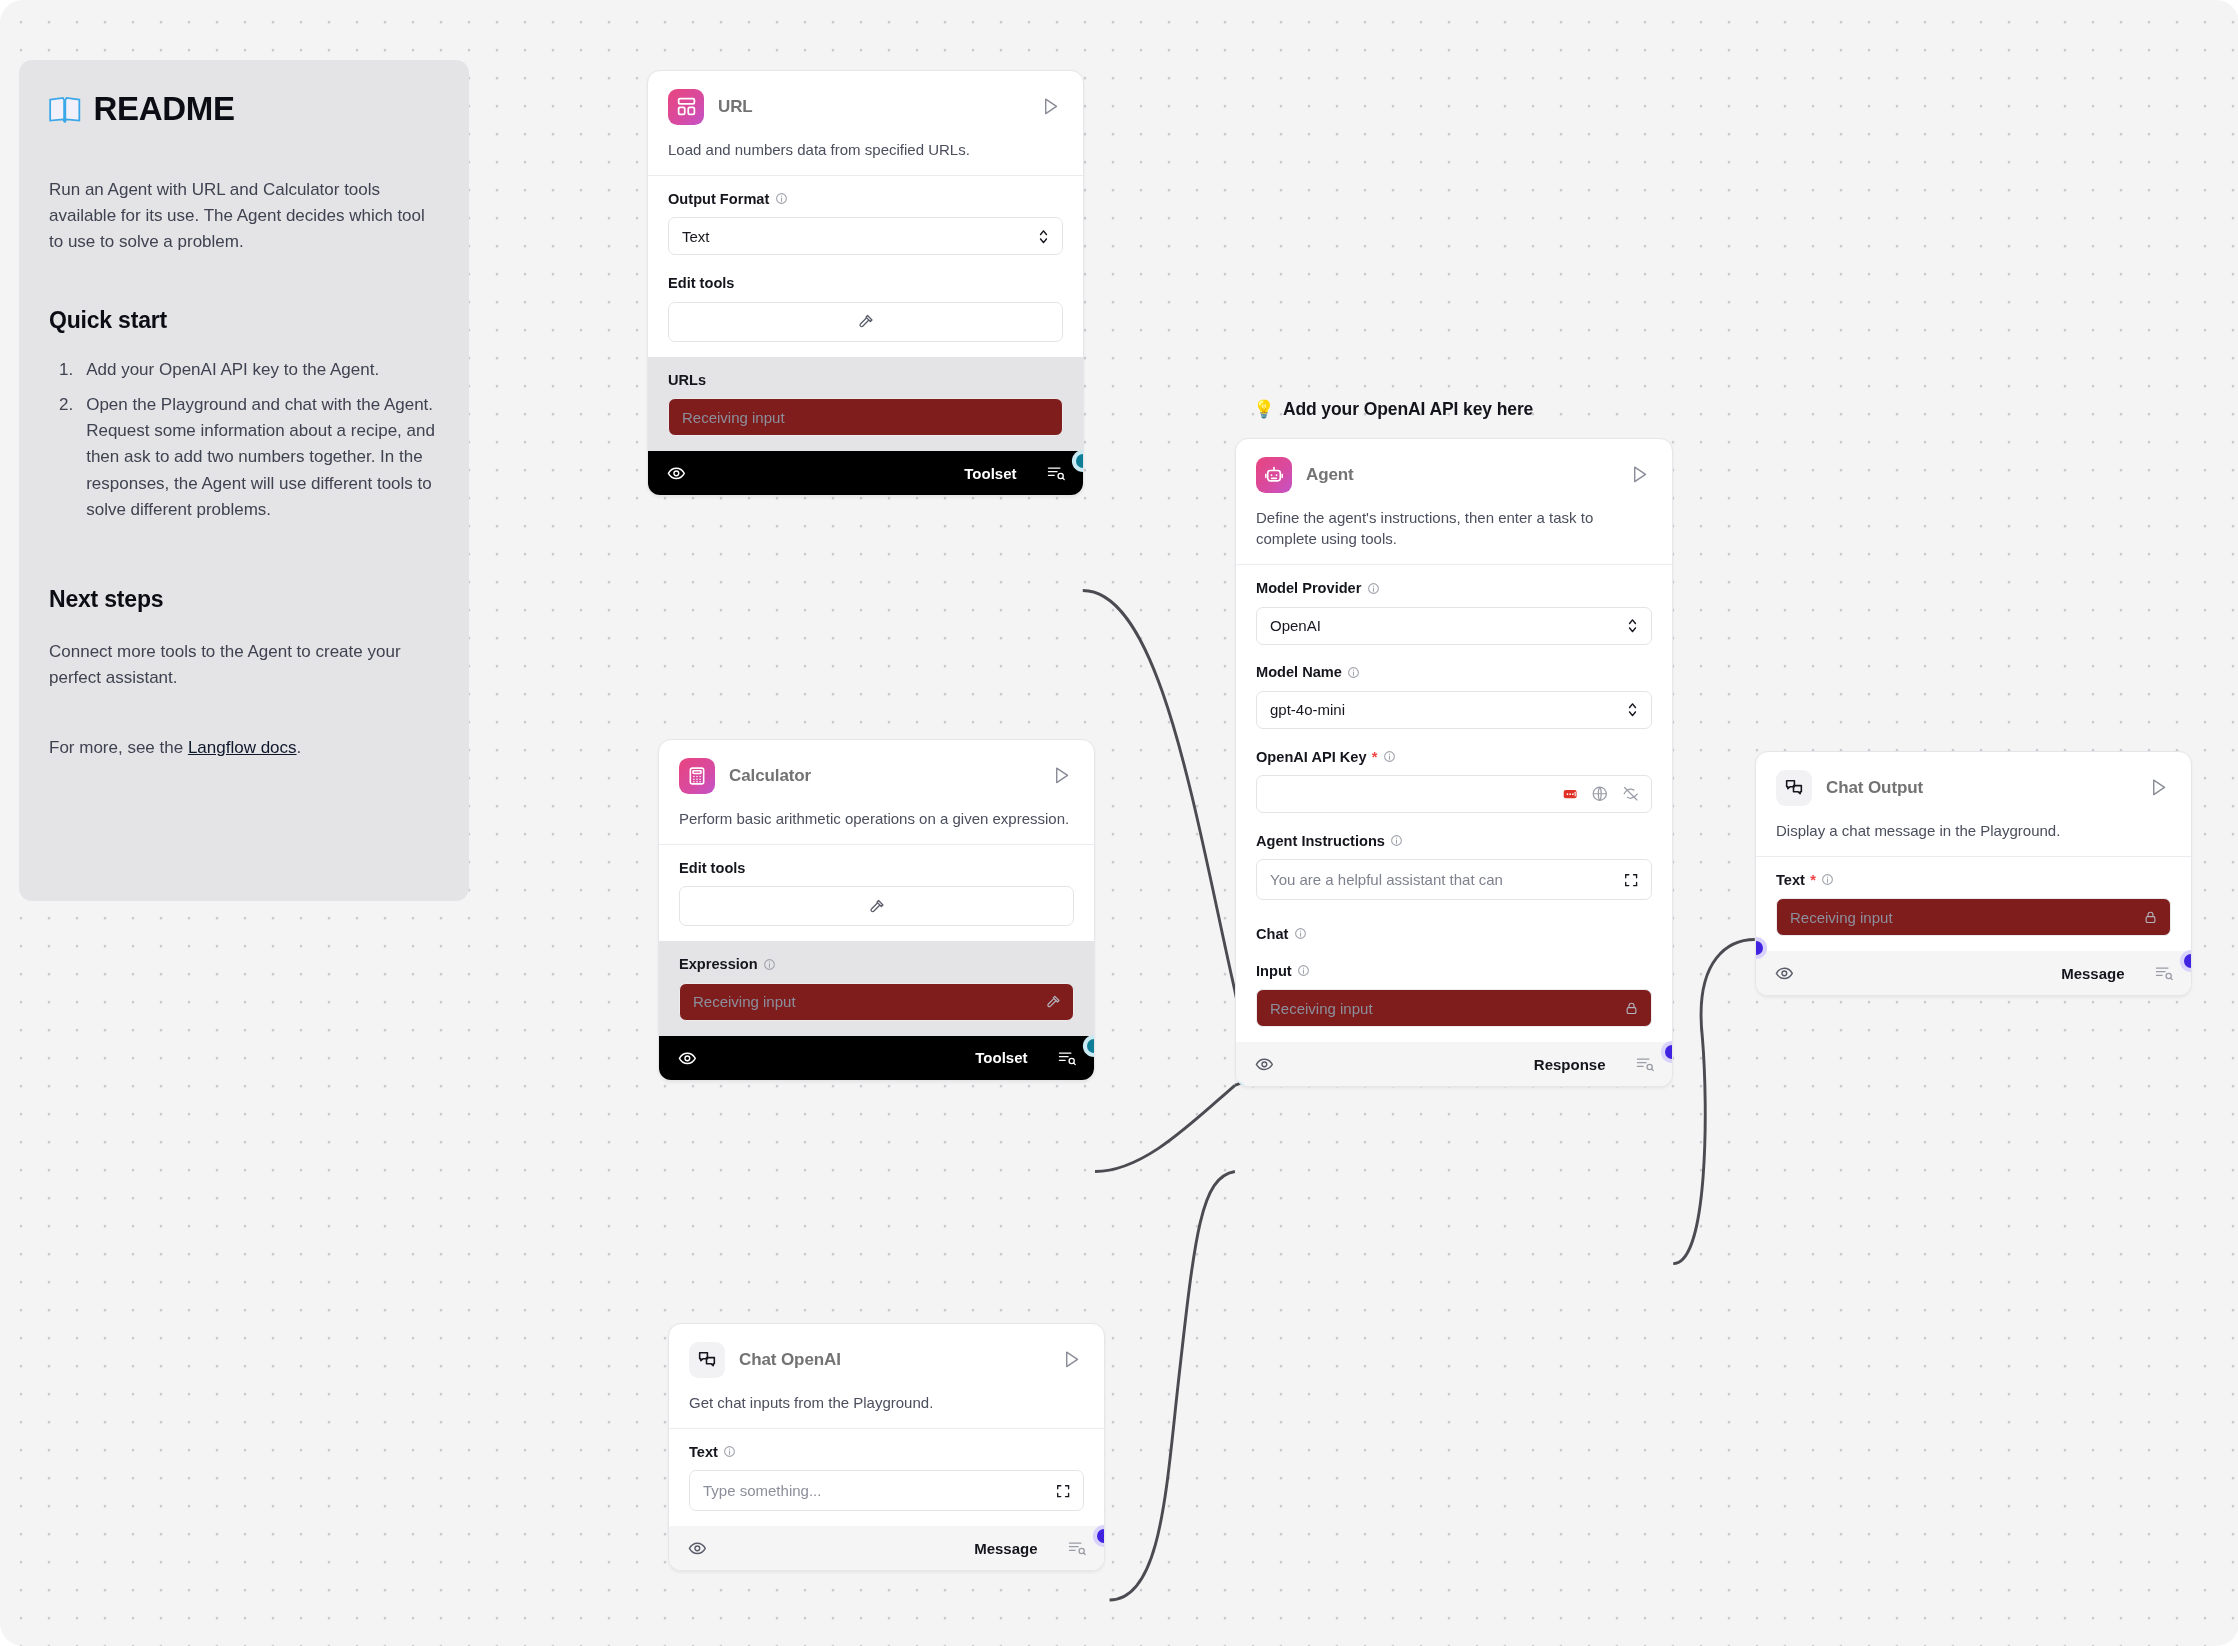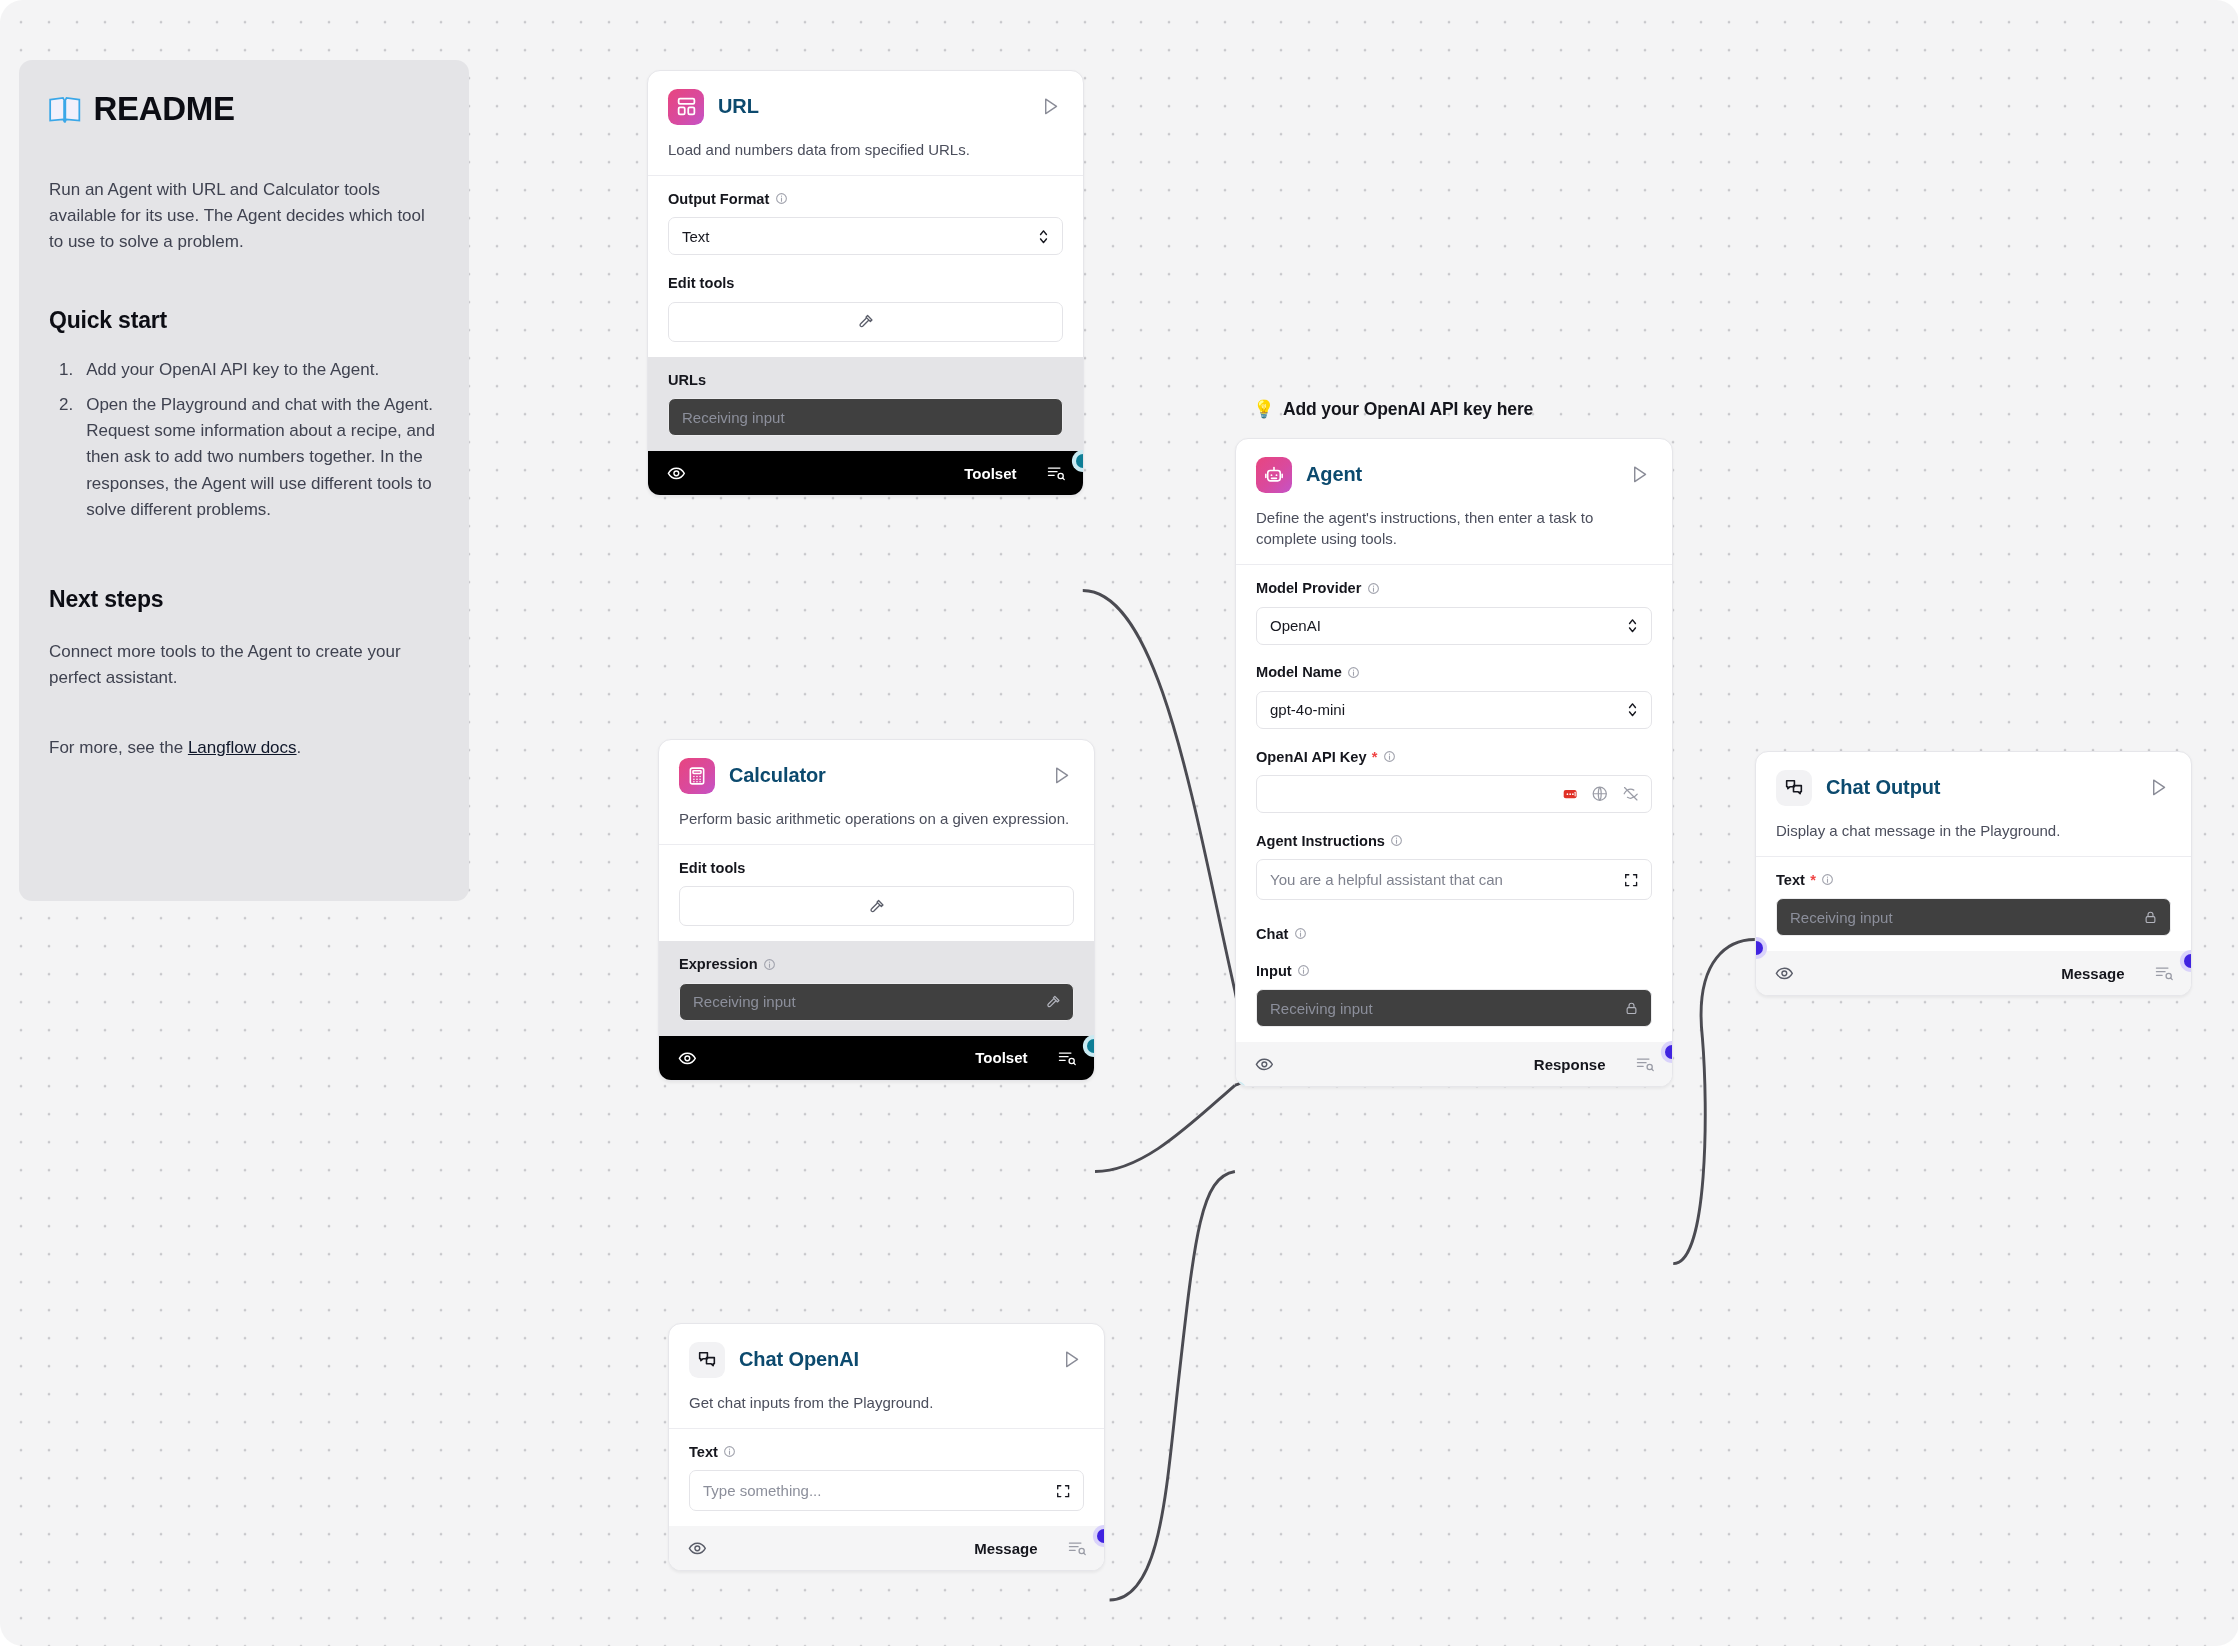--- a/index.html
+++ b/index.html
@@ -55,37 +55,37 @@
   }
   .node-head { padding: 17.5px 20px 15px 20px; }
   .node-head-row { display: flex; align-items: center; gap: 14px; }
   .node-icon {
     width: 36px; height: 36px; border-radius: 9.3px;
     display: flex; align-items: center; justify-content: center;
     flex: 0 0 auto;
   }
   .node-icon.pink { background: linear-gradient(135deg, #e8457f 0%, #d94a9e 55%, #c453c8 100%); }
   .node-icon.grey { background: #f2f2f4; }
-  .node-title { font-size: 20px; font-weight: 700; color: #0c4a6e; letter-spacing: -0.1px; flex: 1 1 auto; }
+  .node-title { font-size: 17px; font-weight: 700; color: #737373; letter-spacing: -0.1px; flex: 1 1 auto; }
   .play-btn { width: 24.5px; height: 24.5px; flex: 0 0 auto; display:flex; align-items:center; justify-content:center; }
   .node-desc { font-size: 15px; line-height: 1.42; color: #4b4e5c; margin-top: 14px; }
   .head-sep { height: 1.2px; background: #ececf0; }
 
   .sect { padding: 15px 20px 15px 20px; background: #fff; position: relative; }
   .sect.shaded { background: #e4e4e7; }
   .field-label { font-size: 14.6px; font-weight: 700; color: #15161d; display: flex; align-items: center; gap: 5.2px; margin-bottom: 10.5px; }
   .req { color: #ef4444; font-weight: 700; }
   .info-ico { width: 13px; height: 13px; display:inline-flex; flex: 0 0 auto; }
 
   .ctrl {
     height: 38px; border: 1.2px solid #e4e4e8; border-radius: 7px;
     background: #fff; display: flex; align-items: center;
     padding: 0 11.7px 0 13px; font-size: 15px; color: #16171f;
   }
-  .ctrl.readonly { background: #404040; border-color: #ececee; color: #8c8f9b; align-items: center; }
+  .ctrl.readonly { background: #7f1d1d; border-color: #ececee; color: #8c8f9b; align-items: center; }
   .ctrl .val { flex: 1 1 auto; }
   .ctrl .ph { flex: 1 1 auto; color: #8c8f9b; }
   .ctrl .trail { flex: 0 0 auto; display: flex; align-items: center; gap: 13px; }
   .ctrl.tall { height: 41px; }
   .btn-box {
     height: 40px; border: 1.2px solid #e4e4e8; border-radius: 7px; background: #fff;
     display: flex; align-items: center; justify-content: center;
   }
 
   .footbar {

